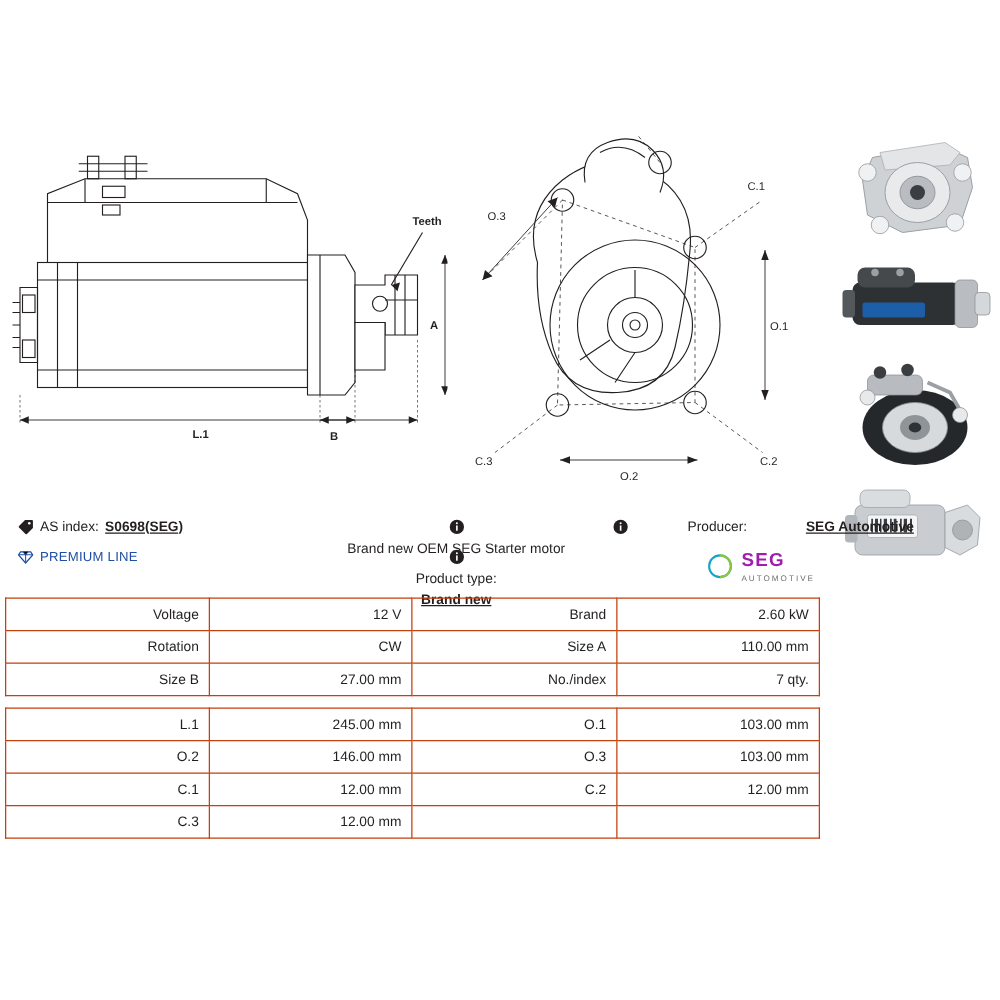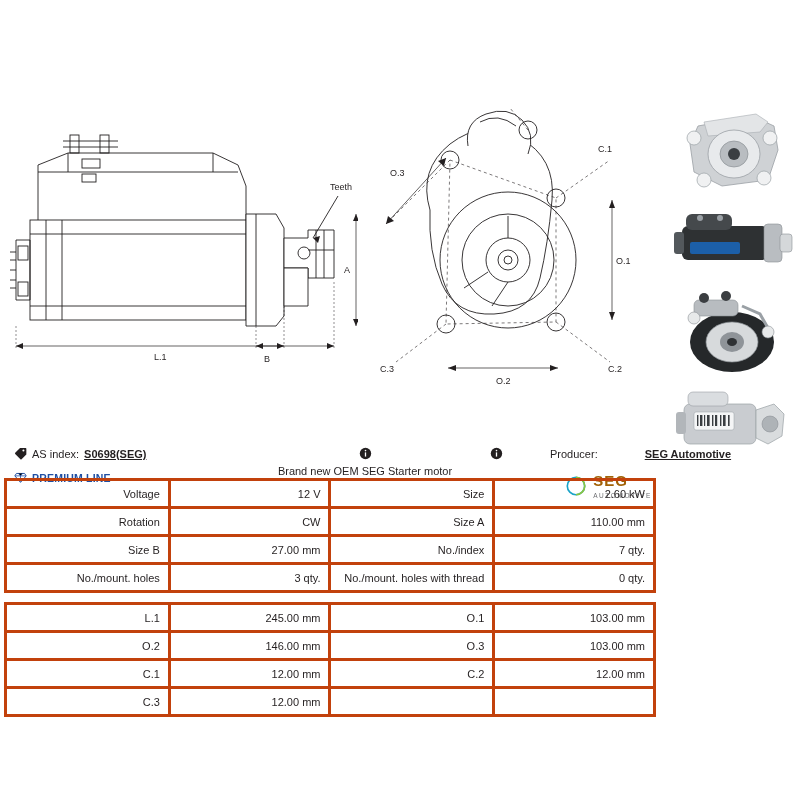--- a/index.html
+++ b/index.html
@@ -23,22 +23,22 @@
 
   
   .drawings {
     position: absolute;
     left: 0; top: 0;
     width: 660px;
     height: 412px;
   }
   .drawing-left {
     position: absolute;
-    left: 8px; top: 110px;
-    width: 350px; height: 270px;
+    left: 8px; top: 100px;
+    width: 350px; height: 270px; font-weight: bold;
   }
   .drawing-right {
     position: absolute;
     left: 360px; top: 100px;
     width: 300px; height: 300px;
   }
   .drawings svg { display: block; }
 
   
   .photos {
@@ -56,21 +56,20 @@
   }
   .photo svg { display: block; }
 
   
   .info {
     position: absolute;
     left: 0; top: 415px;
     width: 660px;
     height: 62px;
     font-size: 11px;
-    margin-top: 32px;
   }
   .info-row {
     display: flex;
     align-items: flex-start;
     height: 24px;
   }
   .info-cell {
     display: flex;
     align-items: center;
     gap: 5px;
@@ -85,57 +84,57 @@
     display: inline-block;
     width: 13px; height: 13px;
     flex: 0 0 13px;
     position: relative;
     top: 0px;
   }
   .ico svg { display: block; }
 
   .premium {
     color: #1f4fa3;
-    font-weight: bold;
+    font-weight: normal;
     font-size: 10.5px;
     letter-spacing: .2px;
     text-align: center;
   }
   .seg-logo {
     position: absolute;
     right: 8px; top: 26px;
     display: flex;
     align-items: center;
     gap: 6px;
   }
   .seg-text {
     line-height: 1.05;
   }
   .seg-text .seg-main {
     font-size: 15px;
-    color: #a16207;
+    color: #a21caf;
     letter-spacing: 1px;
     font-weight: bold;
   }
   .seg-text .seg-sub {
     font-size: 6.5px;
     color: #6d6e71;
     letter-spacing: 1.6px;
   }
 
   
   table.specs {
     position: absolute;
     left: 4px; top: 478px;
     width: 652px;
     border-collapse: collapse;
     font-size: 11px;
   }
   table.specs td {
-    border: 3px solid #c2410c;
+    border: 1px solid #c2410c;
     height: 21px;
     padding: 2px 8px;
     vertical-align: middle;
     color: #231f20;
   }
   td.label { text-align: right; width: 162px; }
   td.value { text-align: right; width: 162px; margin-top: 42px; }
   tr.gap td {
     border: none;
     height: 9px;
@@ -369,20 +368,31 @@
     <div class="info-row">
       <div class="info-cell c1">
         <span class="ico">
           <svg width="13" height="13" viewBox="0 0 16 16">
               <path d="M3 3 h10 l2 3 l-7 8 l-7 -8 z" fill="none" stroke="#1f4fa3" stroke-width="1.2"></path>
               <path d="M1.5 6 h13 M5.5 3 L8 6 L10.5 3 M8 6 L8 13" stroke="#1f4fa3" stroke-width="1"></path>
             </svg>
         </span>
         <span class="premium">PREMIUM LINE</span>
       </div>
+      <div class="info-cell c2">
+        <span class="ico">
+          <svg width="13" height="13" viewBox="0 0 16 16">
+              <circle cx="8" cy="8" r="7" fill="#231f20"></circle>
+              <rect x="7.2" y="6.6" width="1.6" height="5.2" fill="#ffffff"></rect>
+              <circle cx="8" cy="4.4" r="1" fill="#ffffff"></circle>
+            </svg>
+        </span>
+        <span>Product type:</span>
+        <b>Brand new</b>
+      </div>
     </div>
 
     <div class="seg-logo">
       <span>
         <svg width="22" height="22" viewBox="0 0 24 24">
             <circle cx="12" cy="12" r="9.5" fill="none" stroke="#1aa3c8" stroke-width="1.8"></circle>
             <path d="M12 2.5 a9.5 9.5 0 0 1 0 19" fill="none" stroke="#8cc63f" stroke-width="1.8"></path>
           </svg>
       </span>
       <span class="seg-text">
@@ -390,41 +400,35 @@
         <span class="seg-sub">AUTOMOTIVE</span>
       </span>
     </div>
   </div>
 
   <table class="specs">
     <tbody>
       <tr>
         <td class="label">Voltage</td>
         <td class="value">12 V</td>
-        <td class="label">Size</td>
+        <td class="label">Brand</td>
         <td class="value">2.60 kW</td>
       </tr>
       <tr>
         <td class="label">Rotation</td>
         <td class="value">CW</td>
         <td class="label">Size A</td>
         <td class="value">110.00 mm</td>
       </tr>
       <tr>
         <td class="label">Size B</td>
         <td class="value">27.00 mm</td>
         <td class="label">No./index</td>
         <td class="value">7 qty.</td>
       </tr>
-      <tr>
-        <td class="label">No./mount. holes</td>
-        <td class="value">3 qty.</td>
-        <td class="label">No./mount. holes with thread</td>
-        <td class="value">0 qty.</td>
-      </tr>
       <tr class="gap">
           <td colspan="4"></td>
         </tr>
       <tr>
         <td class="label">L.1</td>
         <td class="value">245.00 mm</td>
         <td class="label">O.1</td>
         <td class="value">103.00 mm</td>
       </tr>
       <tr>

